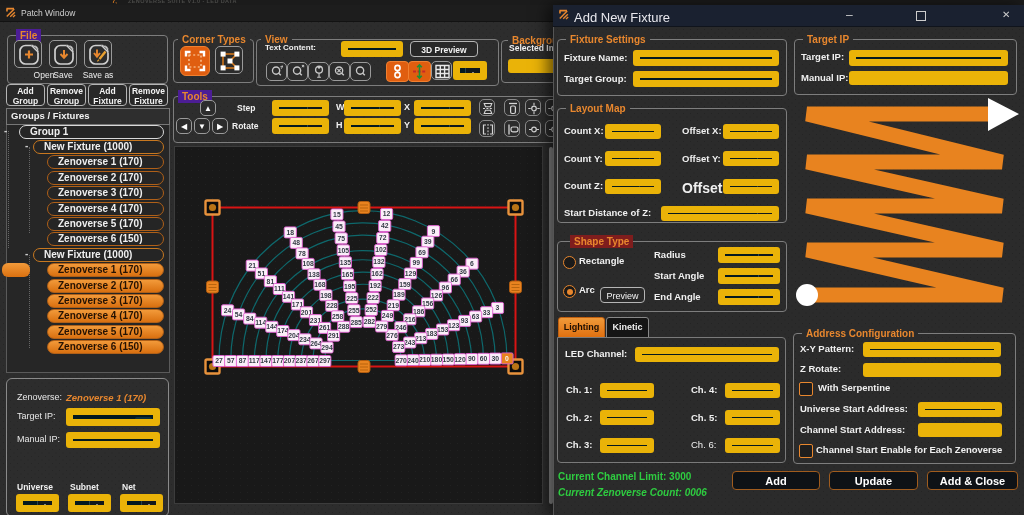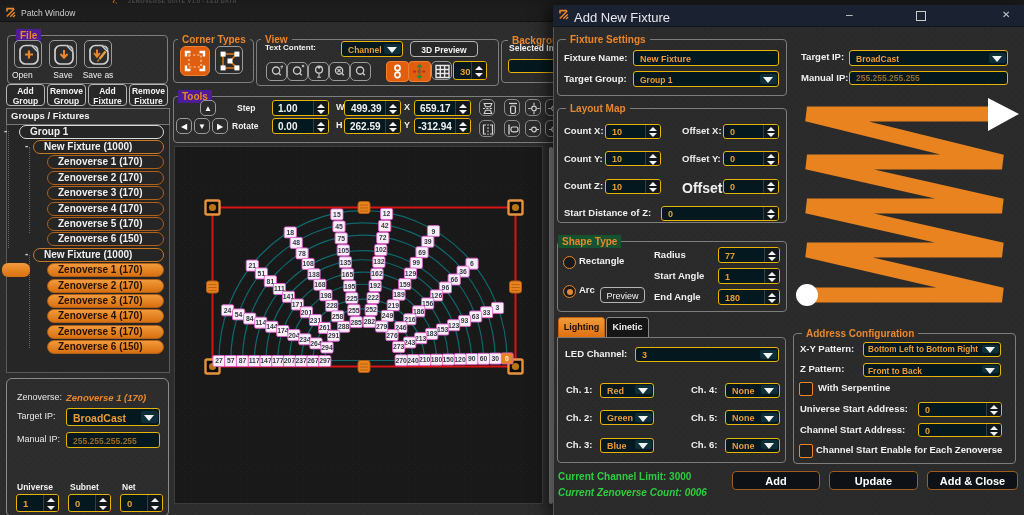--- a/index.html
+++ b/index.html
@@ -1,20 +1,20 @@
 <!DOCTYPE html>
 <html><head><meta charset="utf-8"><style>
 html,body{margin:0;padding:0}
 body{width:1024px;height:515px;overflow:hidden;font-family:"Liberation Sans",sans-serif}
 #page{position:relative;width:1024px;height:515px;background:#161616}
 .abs{position:absolute;white-space:nowrap}
 .win{background:#2d2d2d;background-image:radial-gradient(circle,#262626 0.8px,transparent 1px),radial-gradient(circle,#262626 0.8px,transparent 1px);background-size:7px 7px;background-position:0 0,3.5px 3.5px}
 .grp{position:absolute;border:1px solid #7d7d7d;border-radius:4px}
 .gt{position:absolute;top:-7px;padding:0 4px;color:#e8872e;font-weight:bold;font-size:10px;line-height:13px;white-space:nowrap}
-.teal{background:#04191f;border:1px solid #eab308;border-radius:3px;font-weight:bold;box-sizing:border-box;overflow:hidden}
+.teal{background:#04191f;border:7px solid #eab308;border-radius:3px;font-weight:bold;box-sizing:border-box;overflow:hidden}
 .dtile{position:absolute;right:1.5px;width:17px;background:#0d2f3a;border-radius:2px}
 .dar{position:absolute;right:5px;width:0;height:0;border-left:5px solid transparent;border-right:5px solid transparent;border-top:6px solid #f2f2f2}
 .spc{position:absolute;right:0;top:0;width:14px;display:flex;flex-direction:column;justify-content:space-evenly;align-items:center;background:#10181c;border-left:1px solid #26444c}
 .spc i.up{width:0;height:0;border-left:4px solid transparent;border-right:4px solid transparent;border-bottom:4.5px solid #f2f2f2}.spc i.dn{width:0;height:0;border-left:4px solid transparent;border-right:4px solid transparent;border-top:4.5px solid #f2f2f2}
 .ibtn{background:#2c2c2c;border:1px solid #9a9a9a;border-radius:5px;box-sizing:border-box}
 .wbtn{position:absolute;background:#282828;border:1px solid #b5b5b5;border-radius:4px;color:#f2f2f2;font-weight:bold;text-align:center;box-sizing:border-box}
 .obtn{background:#0e1216;border:1.5px solid #a05c1e;border-radius:4px;color:#fff;font-weight:bold;font-size:11px;text-align:center;box-sizing:border-box}
 .pill{height:14px;border:1.5px solid;border-radius:7px;font-size:10px;font-weight:bold;line-height:11.5px;padding-left:10px;box-sizing:border-box}
 .radio{width:11px;height:11px;border:1.5px solid #e8872e;border-radius:50%;background:#1a1a1a}
 .radio i{position:absolute;left:2.5px;top:2.5px;width:6px;height:6px;border-radius:50%;background:#e8872e}
@@ -36,21 +36,21 @@
     <div class="grp" style="left:7px;top:35px;width:159px;height:47px">
       <span class="gt" style="left:8px;background:#4c1d95">File</span>
     </div>
     <div class="abs ibtn" style="left:14px;top:40px;width:28px;height:28px"><svg width="28" height="27" viewBox="0 0 28 27">
         <rect x="5" y="4.5" width="18" height="18.5" rx="5.5" fill="none" stroke="#cfcfcf" stroke-width="1.7"></rect>
         <polygon points="16.2,4 24,11.8 24,8.3 19.7,4" fill="#2e2e2e"></polygon>
         <path d="M16.8 4.7 L23 10.9" stroke="#cfcfcf" stroke-width="1.4"></path>
         <path d="M16.8 4.7 q6.2 0.6 6.2 6.2" fill="none" stroke="#cfcfcf" stroke-width="1.2"></path>
         <path d="M10 13.5 h8 M14 9.5 v8" stroke="#e8872e" stroke-width="2.2"></path>
       </svg></div>
-    <div class="abs" style="left:12px;top:70px;font-size:8.5px;color:#eee;font-weight:normal;width:40px;text-align:left">Open</div>
+    <div class="abs" style="left:24px;top:70px;font-size:8.5px;color:#eee;font-weight:normal;width:40px;text-align:center">Open</div>
     <div class="abs ibtn" style="left:49px;top:40px;width:28px;height:28px"><svg width="28" height="27" viewBox="0 0 28 27">
         <rect x="5" y="4.5" width="18" height="18.5" rx="5.5" fill="none" stroke="#cfcfcf" stroke-width="1.7"></rect>
         <polygon points="16.2,4 24,11.8 24,8.3 19.7,4" fill="#2e2e2e"></polygon>
         <path d="M16.8 4.7 L23 10.9" stroke="#cfcfcf" stroke-width="1.4"></path>
         <path d="M16.8 4.7 q6.2 0.6 6.2 6.2" fill="none" stroke="#cfcfcf" stroke-width="1.2"></path>
         <path d="M14 9 v7.5 M10.5 13 l3.5 3.7 l3.5 -3.7" stroke="#e8872e" stroke-width="2" fill="none"></path>
       </svg></div>
     <div class="abs" style="left:43px;top:70px;font-size:8.5px;color:#eee;font-weight:normal;width:40px;text-align:center">Save</div>
     <div class="abs ibtn" style="left:84px;top:40px;width:28px;height:28px"><svg width="28" height="27" viewBox="0 0 28 27">
         <rect x="5" y="4.5" width="18" height="18.5" rx="5.5" fill="none" stroke="#cfcfcf" stroke-width="1.7"></rect>
@@ -749,21 +749,21 @@
     <div class="abs teal" style="left:723px;top:178.5px;width:56px;height:15px;font-size:9px;color:#e8a030;line-height:15px;padding-left:6px">0<span class="spc" style="height:15px">
         <i class="up"></i>
         <i class="dn"></i>
       </span></div>
     <div class="abs" style="left:564px;top:207.1px;font-size:9.5px;color:#f0f0f0;font-weight:bold;">Start Distance of Z:</div>
     <div class="abs teal" style="left:661px;top:205.5px;width:118px;height:15px;font-size:9px;color:#e8a030;line-height:15px;padding-left:6px">0<span class="spc" style="height:15px">
         <i class="up"></i>
         <i class="dn"></i>
       </span></div>
     <div class="grp" style="left:557px;top:241px;width:228px;height:69px">
-      <span class="gt" style="left:0;background:#14532d">Shape Type</span>
+      <span class="gt" style="left:12px;background:#7f1d1d">Shape Type</span>
     </div>
     <div class="abs radio" style="left:563px;top:256px"></div>
     <div class="abs" style="left:579px;top:255.1px;font-size:9.5px;color:#f0f0f0;font-weight:bold;">Rectangle</div>
     <div class="abs radio" style="left:563px;top:285px">
       <i></i>
     </div>
     <div class="abs" style="left:579px;top:284.1px;font-size:9.5px;color:#f0f0f0;font-weight:bold;">Arc</div>
     <div class="abs wbtn" style="left:600px;top:287px;width:45px;height:16px;font-size:9px;line-height:16px;font-weight:normal">Preview</div>
     <div class="abs" style="left:654px;top:249.1px;font-size:9.5px;color:#f0f0f0;font-weight:bold;">Radius</div>
     <div class="abs teal" style="left:718px;top:247px;width:62px;height:16px;font-size:9px;color:#e8a030;line-height:16px;padding-left:6px">77<span class="spc" style="height:16px">
@@ -788,42 +788,45 @@
     <div class="abs" style="left:566px;top:384.1px;font-size:9.5px;color:#f0f0f0;font-weight:bold;">Ch. 1:</div>
     <div class="abs teal" style="left:600px;top:382.5px;width:54px;height:15px;font-size:9px;color:#e89c3a;line-height:15px;padding-left:6px">Red<span class="dtile" style="top:1.5px;height:9px"></span><span class="dar" style="top:4.5px"></span></div>
     <div class="abs" style="left:566px;top:411.6px;font-size:9.5px;color:#f0f0f0;font-weight:bold;">Ch. 2:</div>
     <div class="abs teal" style="left:600px;top:410.0px;width:54px;height:15px;font-size:9px;color:#e89c3a;line-height:15px;padding-left:6px">Green<span class="dtile" style="top:1.5px;height:9px"></span><span class="dar" style="top:4.5px"></span></div>
     <div class="abs" style="left:566px;top:439.1px;font-size:9.5px;color:#f0f0f0;font-weight:bold;">Ch. 3:</div>
     <div class="abs teal" style="left:600px;top:437.5px;width:54px;height:15px;font-size:9px;color:#e89c3a;line-height:15px;padding-left:6px">Blue<span class="dtile" style="top:1.5px;height:9px"></span><span class="dar" style="top:4.5px"></span></div>
     <div class="abs" style="left:691px;top:384.1px;font-size:9.5px;color:#f0f0f0;font-weight:bold;">Ch. 4:</div>
     <div class="abs teal" style="left:725px;top:382.5px;width:55px;height:15px;font-size:9px;color:#e89c3a;line-height:15px;padding-left:6px">None<span class="dtile" style="top:1.5px;height:9px"></span><span class="dar" style="top:4.5px"></span></div>
     <div class="abs" style="left:691px;top:411.6px;font-size:9.5px;color:#f0f0f0;font-weight:bold;">Ch. 5:</div>
     <div class="abs teal" style="left:725px;top:410.0px;width:55px;height:15px;font-size:9px;color:#e89c3a;line-height:15px;padding-left:6px">None<span class="dtile" style="top:1.5px;height:9px"></span><span class="dar" style="top:4.5px"></span></div>
-    <div class="abs" style="left:691px;top:439.1px;font-size:9.5px;color:#f0f0f0;font-weight:bold;">Ch. 6:</div>
+    <div class="abs" style="left:691px;top:439.1px;font-size:9.5px;color:#f0f0f0;font-weight:normal;">Ch. 6:</div>
     <div class="abs teal" style="left:725px;top:437.5px;width:55px;height:15px;font-size:9px;color:#e89c3a;line-height:15px;padding-left:6px">None<span class="dtile" style="top:1.5px;height:9px"></span><span class="dar" style="top:4.5px"></span></div>
     <div class="abs" style="left:558px;top:471px;font-size:10px;color:#2ecc40;font-weight:bold;">Current Channel Limit: 3000</div>
     <div class="abs" style="left:558px;top:487px;font-size:10px;color:#2ecc40;font-weight:bold;font-style:italic">Current Zenoverse Count: 0006</div>
     <div class="abs obtn" style="left:732px;top:471px;width:88px;height:19px;line-height:19px">Add</div>
     <div class="abs obtn" style="left:829px;top:471px;width:89px;height:19px;line-height:19px">Update</div>
     <div class="abs obtn" style="left:927px;top:471px;width:91px;height:19px;line-height:19px">Add &amp; Close</div>
+    <div class="grp" style="left:794px;top:39px;width:221px;height:54px">
+      <span class="gt" style="left:8px;background:#2b2b2b">Target IP</span>
+    </div>
     <div class="abs" style="left:801px;top:51.1px;font-size:9.5px;color:#f0f0f0;font-weight:bold;">Target IP:</div>
     <div class="abs teal" style="left:849px;top:50px;width:159px;height:16px;font-size:8.5px;color:#e89c3a;line-height:16px;padding-left:6px">BroadCast<span class="dtile" style="top:1.5px;height:10px"></span><span class="dar" style="top:5.0px"></span></div>
     <div class="abs" style="left:801px;top:72.1px;font-size:9.5px;color:#f0f0f0;font-weight:bold;">Manual IP:</div>
     <div class="abs teal" style="left:849px;top:71px;width:159px;height:13.5px;font-size:8.5px;color:#9a6a28;line-height:13.5px;padding-left:6px;">255.255.255.255</div>
     <svg class="abs" style="left:795px;top:98px" width="229" height="215" viewBox="0 0 229 215">
       <path d="M12 197 L207 197 L12 152 L207 152 L12 108 L207 108 L12 64 L207 64 L12 16 L196 16" fill="none" stroke="#e8831f" stroke-width="15" stroke-linejoin="bevel"></path>
       <polygon points="193,0 224,16 193,33" fill="#fff"></polygon>
       <circle cx="12" cy="197" r="11" fill="#fff"></circle>
     </svg>
     <div class="grp" style="left:793px;top:333px;width:221px;height:129px">
       <span class="gt" style="left:8px;background:#2b2b2b">Address Configuration</span>
     </div>
     <div class="abs" style="left:800px;top:343.1px;font-size:9.5px;color:#f0f0f0;font-weight:bold;">X-Y Pattern:</div>
     <div class="abs teal" style="left:863px;top:342px;width:138px;height:14.5px;font-size:8.2px;color:#e89c3a;line-height:14.5px;padding-left:4px">Bottom Left to Bottom Right<span class="dtile" style="top:1.5px;height:8px"></span><span class="dar" style="top:4.2px"></span></div>
-    <div class="abs" style="left:800px;top:363.1px;font-size:9.5px;color:#f0f0f0;font-weight:bold;">Z Pattern:</div>
+    <div class="abs" style="left:800px;top:363.1px;font-size:9.5px;color:#f0f0f0;font-weight:bold;">Z Rotate:</div>
     <div class="abs teal" style="left:863px;top:362.5px;width:138px;height:14.5px;font-size:8.4px;color:#e89c3a;line-height:14.5px;padding-left:4px">Front to Back<span class="dtile" style="top:1.5px;height:8px"></span><span class="dar" style="top:4.2px"></span></div>
     <div class="abs chk" style="left:799px;top:382px"></div>
     <div class="abs" style="left:818px;top:382.1px;font-size:9.5px;color:#f0f0f0;font-weight:bold;">With Serpentine</div>
     <div class="abs" style="left:800px;top:402.6px;font-size:9.5px;color:#f0f0f0;font-weight:bold;">Universe Start Address:</div>
     <div class="abs teal" style="left:918px;top:402px;width:84px;height:14.5px;font-size:9px;color:#e8a030;line-height:14.5px;padding-left:6px">0<span class="spc" style="height:14.5px">
         <i class="up"></i>
         <i class="dn"></i>
       </span></div>
     <div class="abs" style="left:800px;top:424.1px;font-size:9.5px;color:#f0f0f0;font-weight:bold;">Channel Start Address:</div>
     <div class="abs teal" style="left:918px;top:422.5px;width:84px;height:14.5px;font-size:9px;color:#e8a030;line-height:14.5px;padding-left:6px">0<span class="spc" style="height:14.5px">

